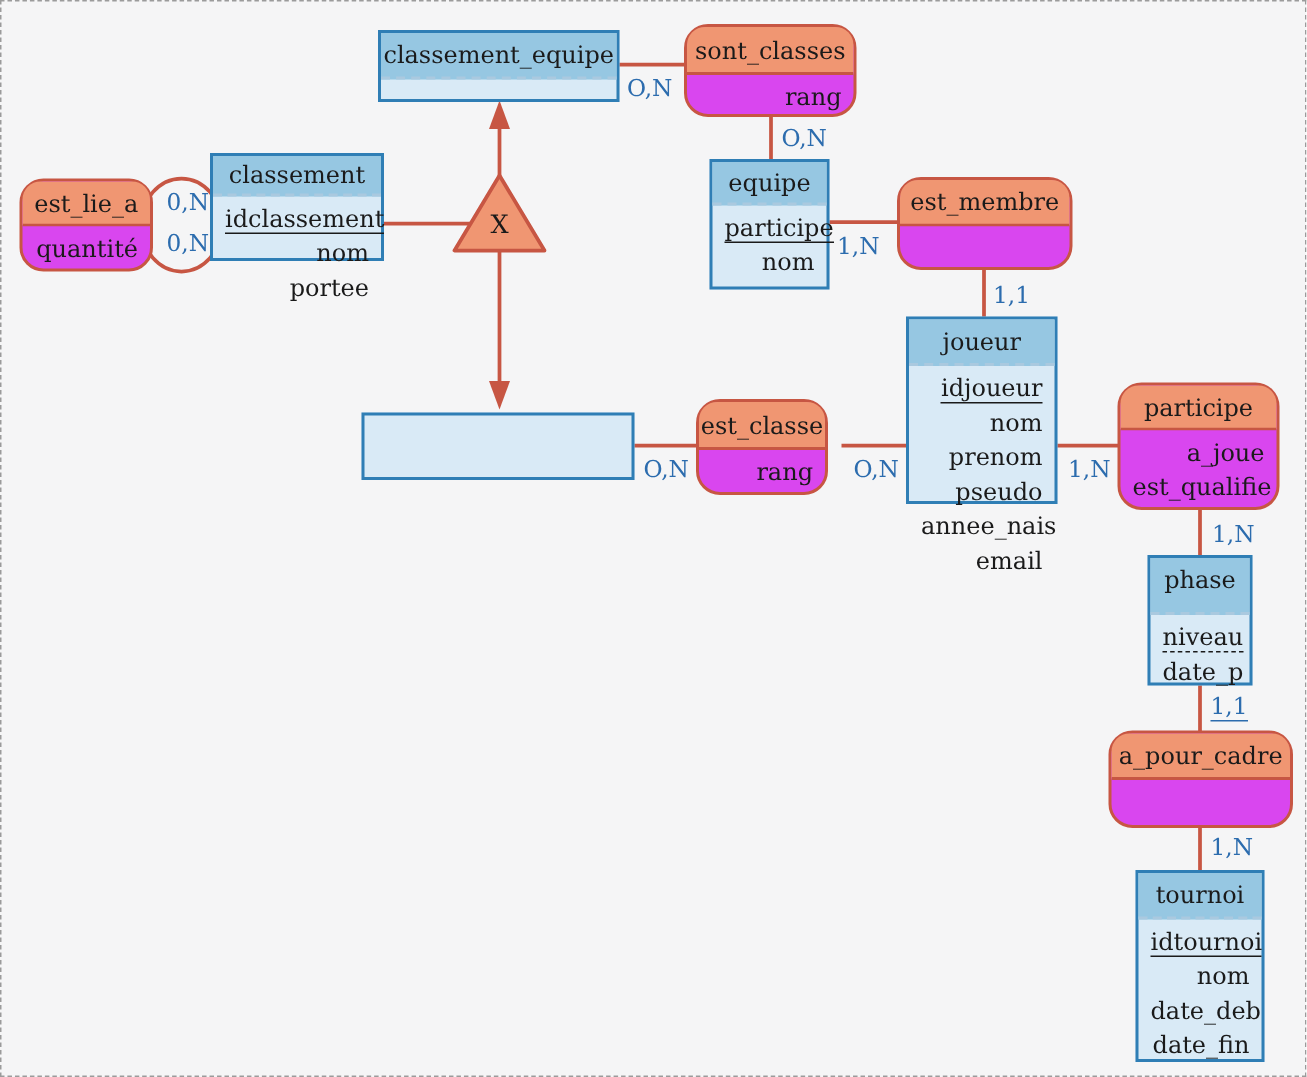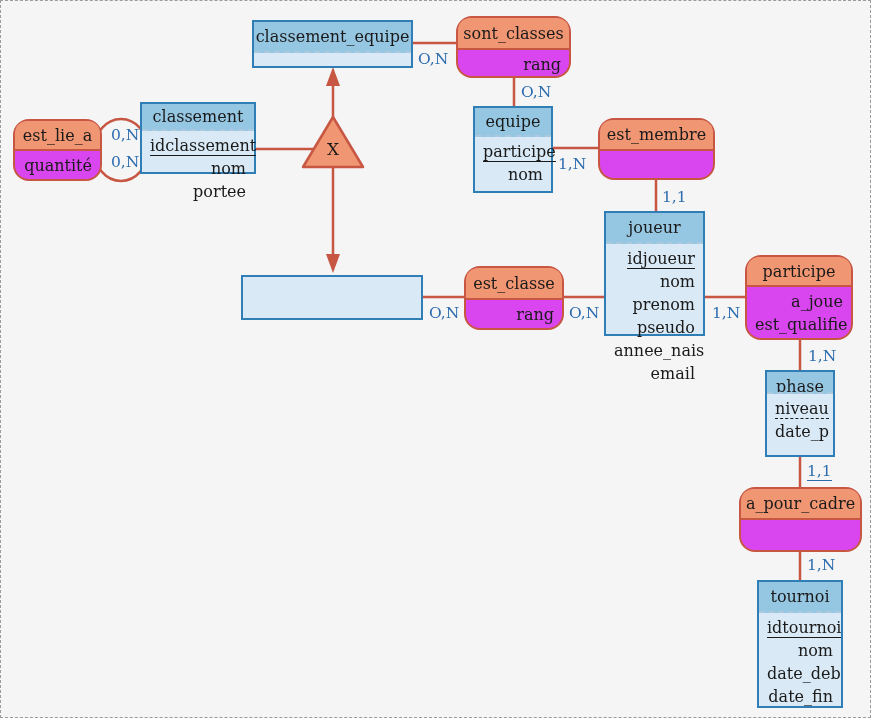--- a/index.html
+++ b/index.html
@@ -135,21 +135,21 @@
         <div class="row"><span class="u-solid">idjoueur</span></div>
         <div class="row"><span>nom</span></div>
         <div class="row"><span>prenom</span></div>
         <div class="row"><span>pseudo</span></div>
         <div class="row"><span>annee_nais</span></div>
         <div class="row"><span>email</span></div>
       </div>
   </div>
 
   <div class="node entity" style="left:764px;top:369px;width:70px;height:87px">
-    <div class="n-title" style="height:22px;line-height:29px">phase</div>
+    <div class="n-title" style="height:38px;line-height:29px">phase</div>
     <div class="attrs">
         <div class="row"><span class="u-dashed">niveau</span></div>
         <div class="row"><span>date_p</span></div>
       </div>
   </div>
 
   <div class="node entity" style="left:756px;top:579px;width:86px;height:128px">
     <div class="n-title" style="height:31px;line-height:30px">tournoi</div>
     <div class="attrs">
         <div class="row"><span class="u-solid">idtournoi</span></div>
@@ -171,21 +171,21 @@
     <div class="attrs">
         <div class="row"><span>quantité</span></div>
       </div>
   </div>
 
   <div class="node rel" style="left:597px;top:117px;width:117px;height:62px">
     <div class="n-title" style="height:31px;line-height:30px">est_membre</div>
     <div class="attrs"></div>
   </div>
 
-  <div class="node rel" style="left:463px;top:265px;width:100px;height:64px">
+  <div class="node rel" style="left:463px;top:265px;width:88px;height:64px">
     <div class="n-title" style="height:32px;line-height:31px">est_classe</div>
     <div class="attrs">
         <div class="row"><span>rang</span></div>
       </div>
   </div>
 
   <div class="node rel" style="left:738px;top:486px;width:123px;height:65px">
     <div class="n-title" style="height:31px;line-height:30px">a_pour_cadre</div>
     <div class="attrs"></div>
   </div>

